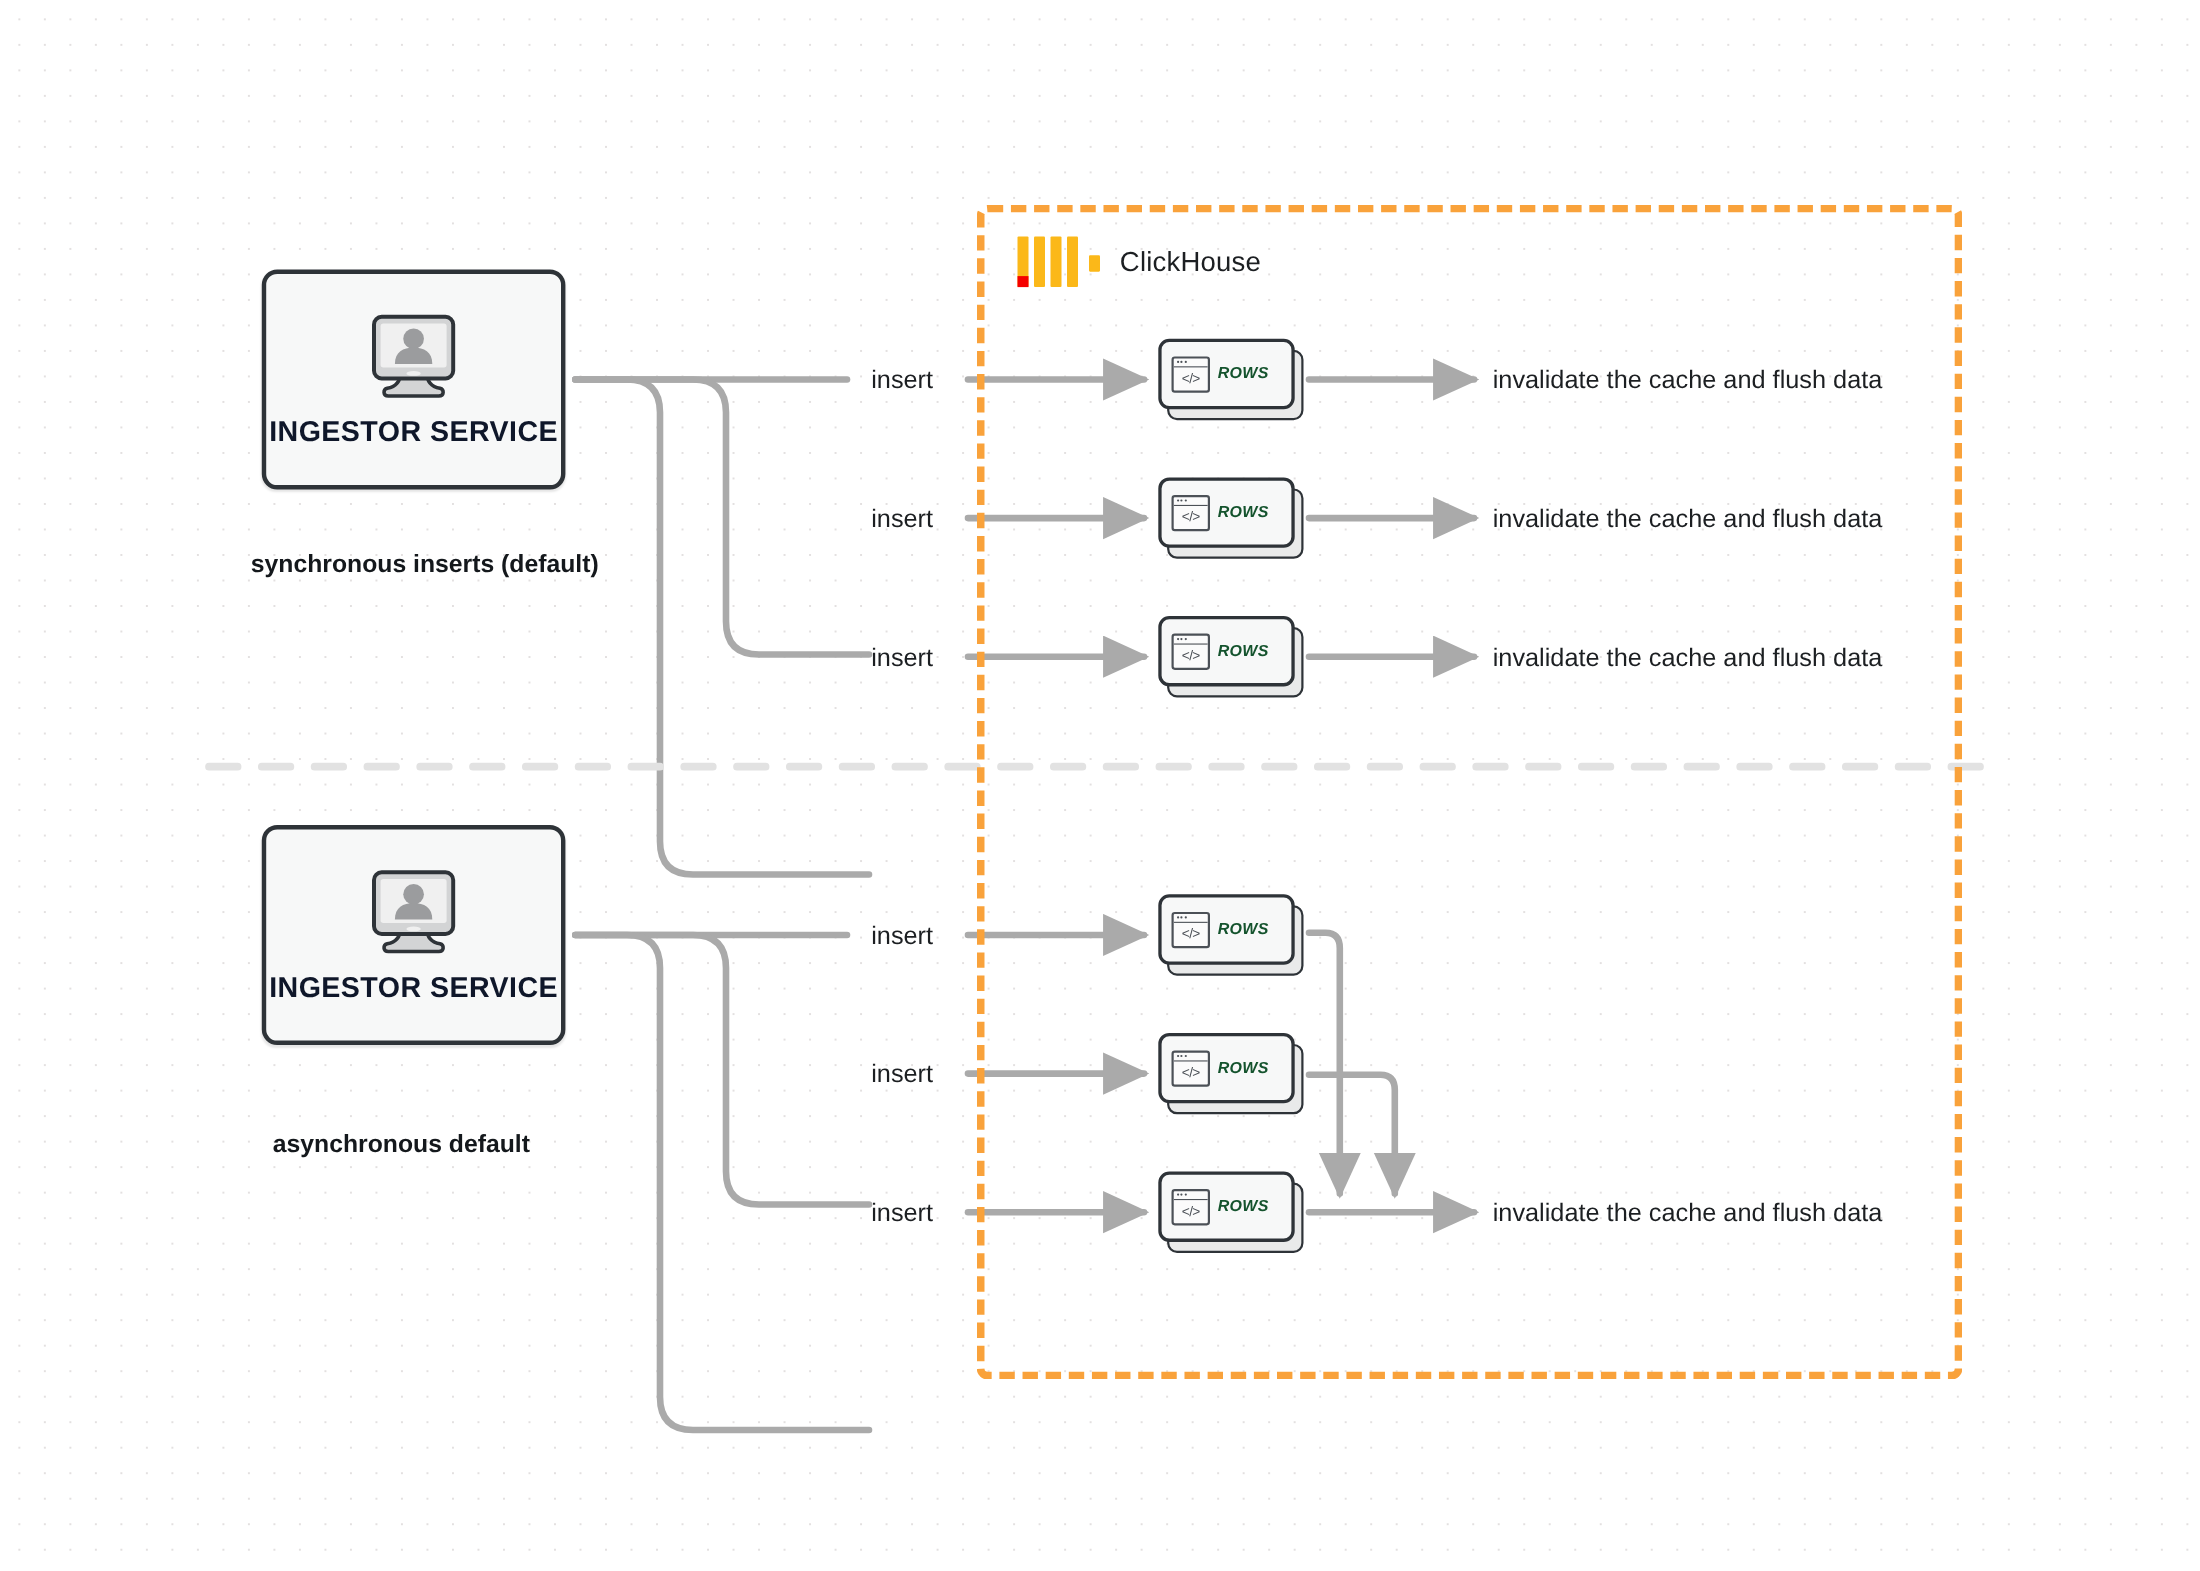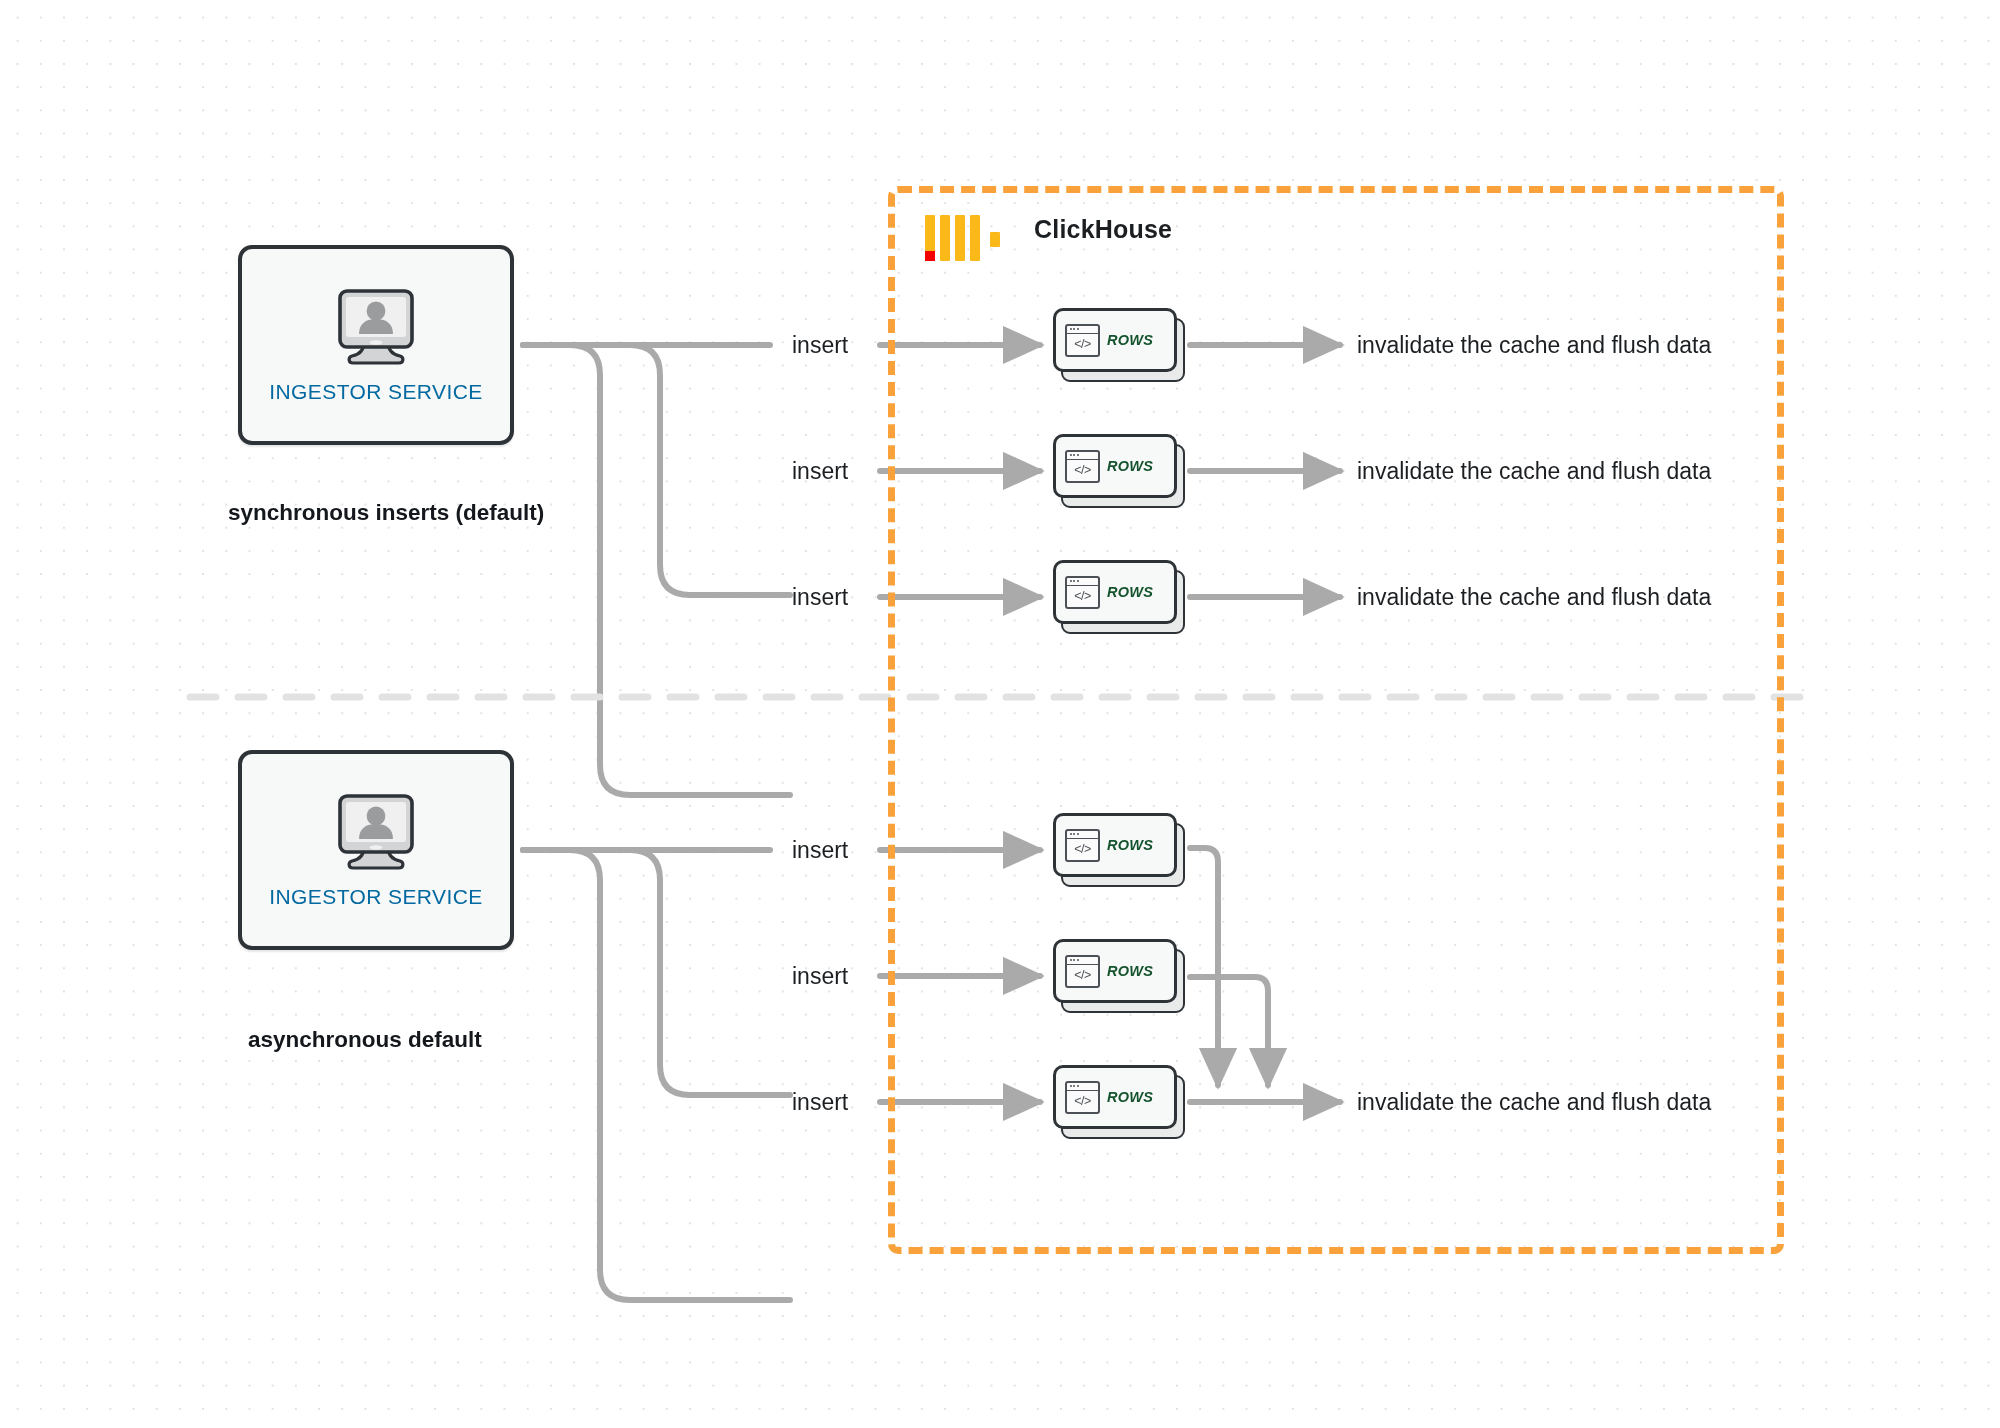--- a/index.html
+++ b/index.html
@@ -32,25 +32,26 @@
     background: #f7f8f8;
     border: 4px solid #2e3338;
     border-radius: 14px;
     box-shadow: 0 2px 2px rgba(0,0,0,0.10);
     display: flex;
     flex-direction: column;
     align-items: center;
     justify-content: center;
   }
   .ingestor-label {
-    font-size: 21px;
-    color: #0369a1;
+    font-size: 26px;
+    color: #0f172a;
     letter-spacing: 0.4px;
     margin-top: 8px;
     white-space: nowrap;
+    font-weight: bold;
   }
   .monitor-wrap { width: 96px; height: 86px; }
 
   .caption {
     position: absolute;
     font-size: 22.5px;
     font-weight: bold;
     color: #14181c;
     white-space: nowrap;
   }
@@ -64,23 +65,22 @@
     height: 1068px;
     border: 7px dashed #f9a23b;
     border-radius: 10px;
     pointer-events: none;
   }
   .ch-header {
     position: absolute;
     left: 925px;
     top: 215px;
     display: flex;
-    align-items: flex-start;
-    gap: 34px;
-    font-weight: bold;
+    align-items: center;
+    gap: 18px;
   }
   .ch-logo { display: flex; align-items: flex-end; gap: 5px; height: 46px; }
   .ch-bar { width: 10px; height: 46px; background: #fbb819; border-radius: 1px; }
   .ch-bar.has-red { position: relative; }
   .ch-bar.has-red::after {
     content: "";
     position: absolute;
     left: 0; bottom: 0;
     width: 10px; height: 10px;
     background: #f50000;

